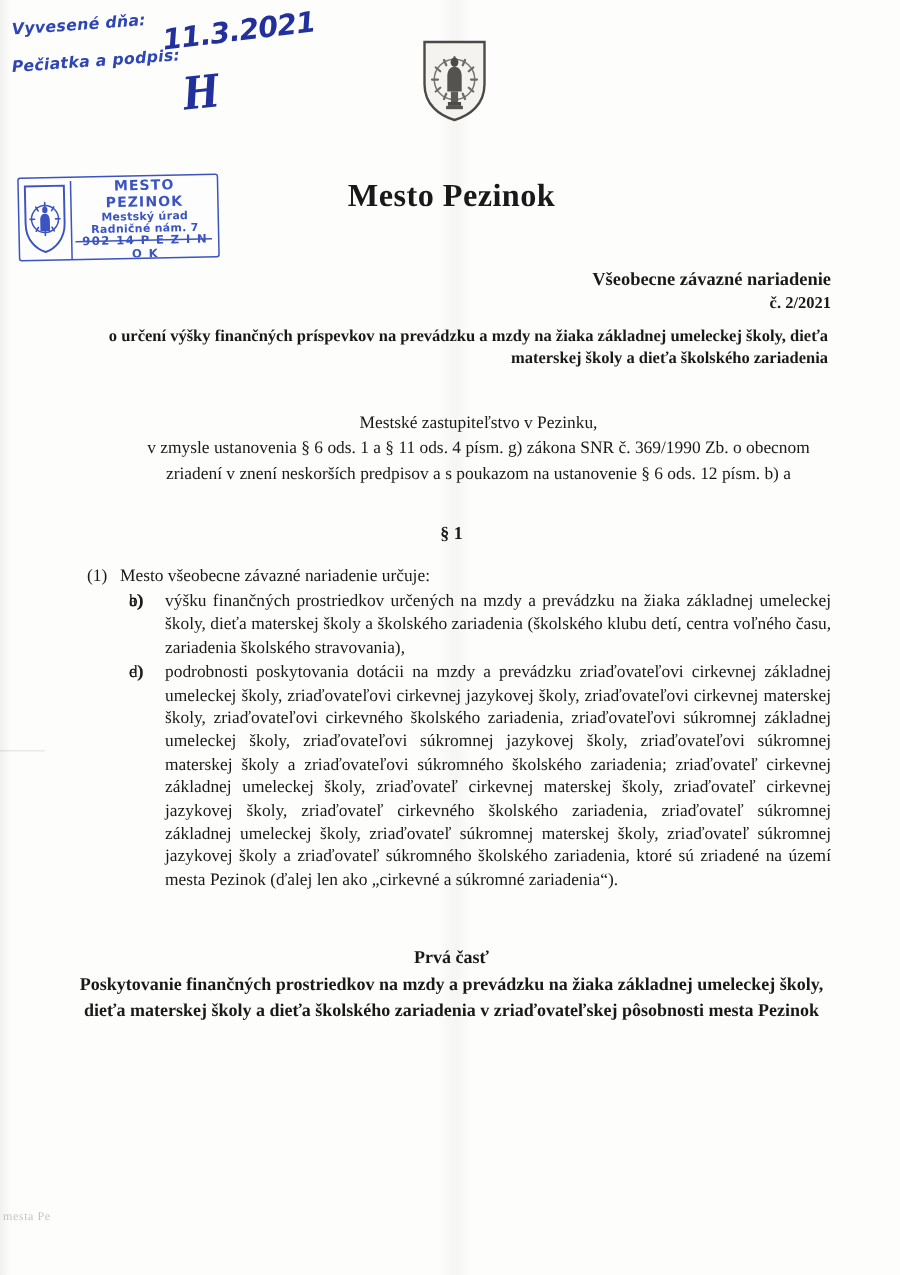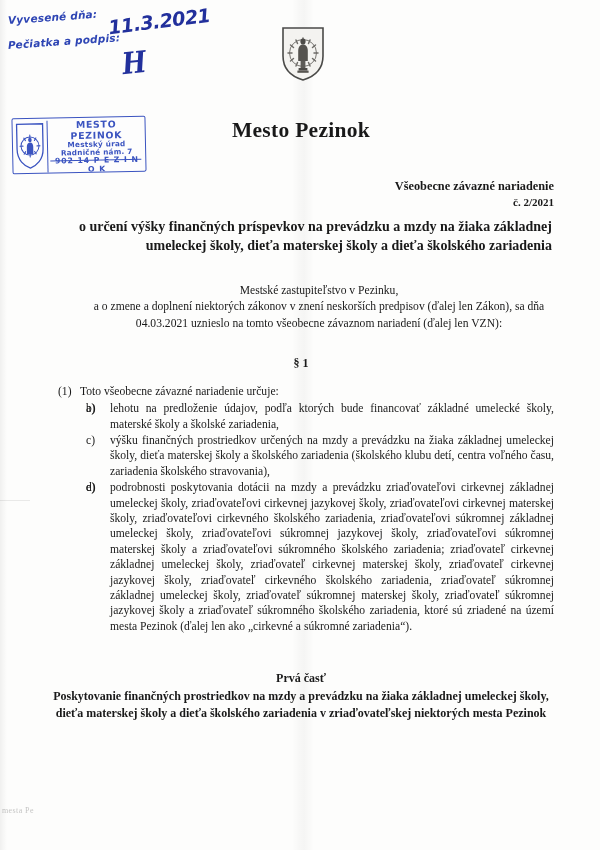--- a/index.html
+++ b/index.html
@@ -169,21 +169,21 @@
   }
 
   .vzn-block {
     margin-top: 36px;
     text-align: right;
     font-weight: bold;
   }
   .vzn-l1 { font-size: 12.3px; }
   .vzn-l2 { font-size: 11px; margin-top: 2px; }
   .vzn-l3 {
-    font-size: 14px;
+    font-size: 11px;
     margin-top: 9px;
     line-height: 1.38;
     padding: 0 2px;
   }
 
   .preamble {
     margin-top: 27px;
     text-align: center;
     font-size: 11.6px;
     line-height: 1.45;
@@ -272,55 +272,54 @@
     <div class="doc-title">Mesto Pezinok</div>
 
     <div class="vzn-block">
       <div class="vzn-l1">Všeobecne závazné nariadenie</div>
       <div class="vzn-l2">č. 2/2021</div>
       <div class="vzn-l3">o určení výšky finančných príspevkov na prevádzku a mzdy na žiaka základnej umeleckej školy, dieťa materskej školy a dieťa školského zariadenia</div>
     </div>
 
     <div class="preamble">
       <p>Mestské zastupiteľstvo v Pezinku,</p>
-      <p>a o zmene a doplnení niektorých zákonov v znení neskorších predpisov (ďalej len Zákon), sa dňa 04.03.2021 uznieslo na tomto všeobecne závaznom nariadení (ďalej len VZN):</p>
+      <p>v zmysle ustanovenia § 6 ods. 1 a § 11 ods. 4 písm. g) zákona SNR č. 369/1990 Zb. o obecnom zriadení v znení neskorších predpisov a s poukazom na ustanovenie § 6 ods. 12 písm. b) a</p>
     </div>
 
     <div class="section-head">
       <div>§ 1</div>
     </div>
 
     <div class="intro-line">
-      <span class="num">(1)</span><span>Toto všeobecne závazné nariadenie určuje:</span>
+      <span class="num">(1)</span><span>Mesto všeobecne závazné nariadenie určuje:</span>
     </div>
 
     <ol class="alpha">
       <li>
         <span class="mark">a)</span>
       </li>
       <li>
         <span class="mark">b)</span>
-        <span>lehotu na predloženie údajov, podľa ktorých bude financovať základné umelecké školy, materské školy a školské zariadenia,</span>
       </li>
       <li>
         <span class="mark">c)</span>
         <span>výšku finančných prostriedkov určených na mzdy a prevádzku na žiaka základnej umeleckej školy, dieťa materskej školy a školského zariadenia (školského klubu detí, centra voľného času, zariadenia školského stravovania),</span>
       </li>
       <li>
         <span class="mark">d)</span>
       </li>
       <li>
         <span class="mark">e)</span>
         <span>podrobnosti poskytovania dotácii na mzdy a prevádzku zriaďovateľovi cirkevnej základnej umeleckej školy, zriaďovateľovi cirkevnej jazykovej školy, zriaďovateľovi cirkevnej materskej školy, zriaďovateľovi cirkevného školského zariadenia, zriaďovateľovi súkromnej základnej umeleckej školy, zriaďovateľovi súkromnej jazykovej školy, zriaďovateľovi súkromnej materskej školy a zriaďovateľovi súkromného školského zariadenia; zriaďovateľ cirkevnej základnej umeleckej školy, zriaďovateľ cirkevnej materskej školy, zriaďovateľ cirkevnej jazykovej školy, zriaďovateľ cirkevného školského zariadenia, zriaďovateľ súkromnej základnej umeleckej školy, zriaďovateľ súkromnej materskej školy, zriaďovateľ súkromnej jazykovej školy a zriaďovateľ súkromného školského zariadenia, ktoré sú zriadené na území mesta Pezinok (ďalej len ako „cirkevné a súkromné zariadenia“).</span>
       </li>
     </ol>
 
     <div class="part-head">
       <div class="ph-title">Prvá časť</div>
-      <div>Poskytovanie finančných prostriedkov na mzdy a prevádzku na žiaka základnej umeleckej školy, dieťa materskej školy a dieťa školského zariadenia v zriaďovateľskej niektorých mesta Pezinok</div>
+      <div>Poskytovanie finančných prostriedkov na mzdy a prevádzku na žiaka základnej umeleckej školy, dieťa materskej školy a dieťa školského zariadenia v zriaďovateľskej pôsobnosti mesta Pezinok</div>
     </div>
 
   </div>
 
   <div class="crest">
     <svg viewBox="0 0 44 56" width="44" height="56" aria-hidden="true">
       <path d="M2 2 H42 V30 C42 44 32 51 22 54 C12 51 2 44 2 30 Z" fill="#f4f3f0" stroke="#4a4a48" stroke-width="1.6"></path>
       <g fill="#6f6e6b">
 
         <g>

